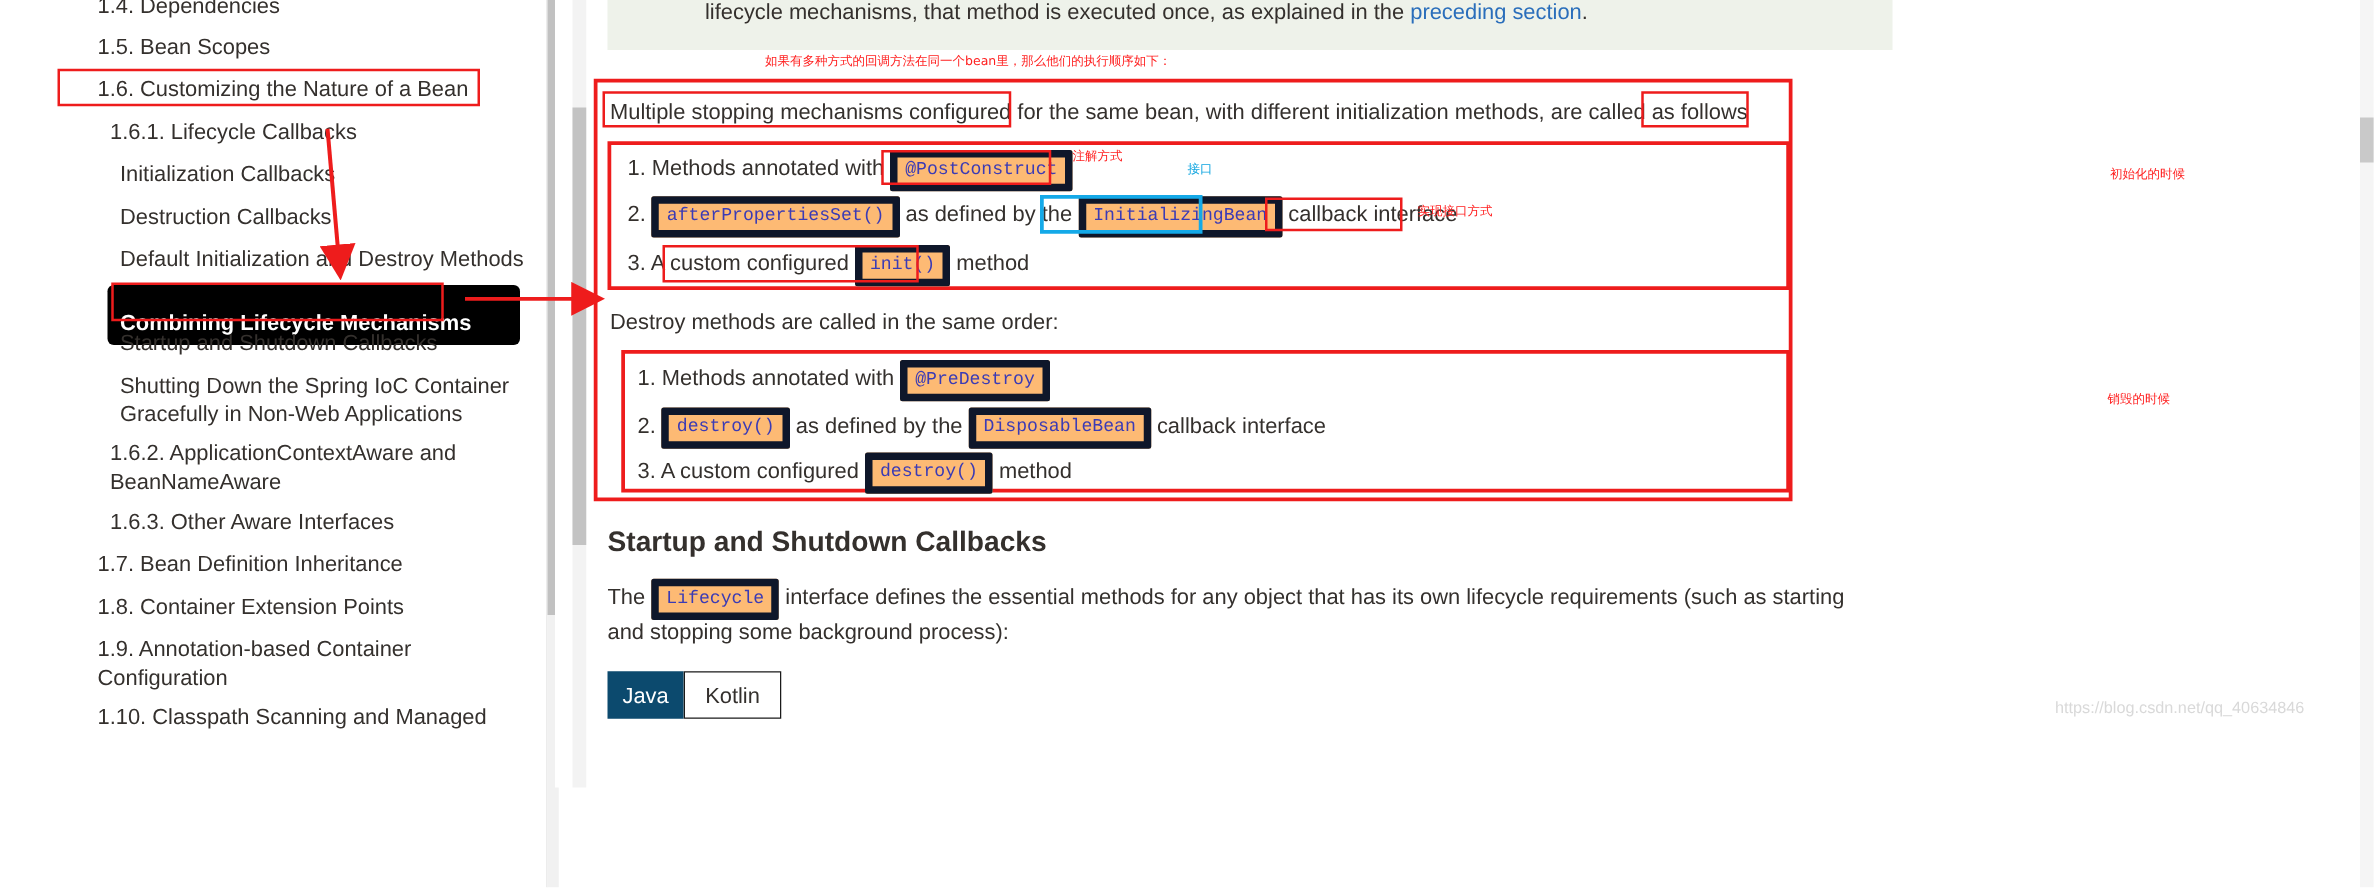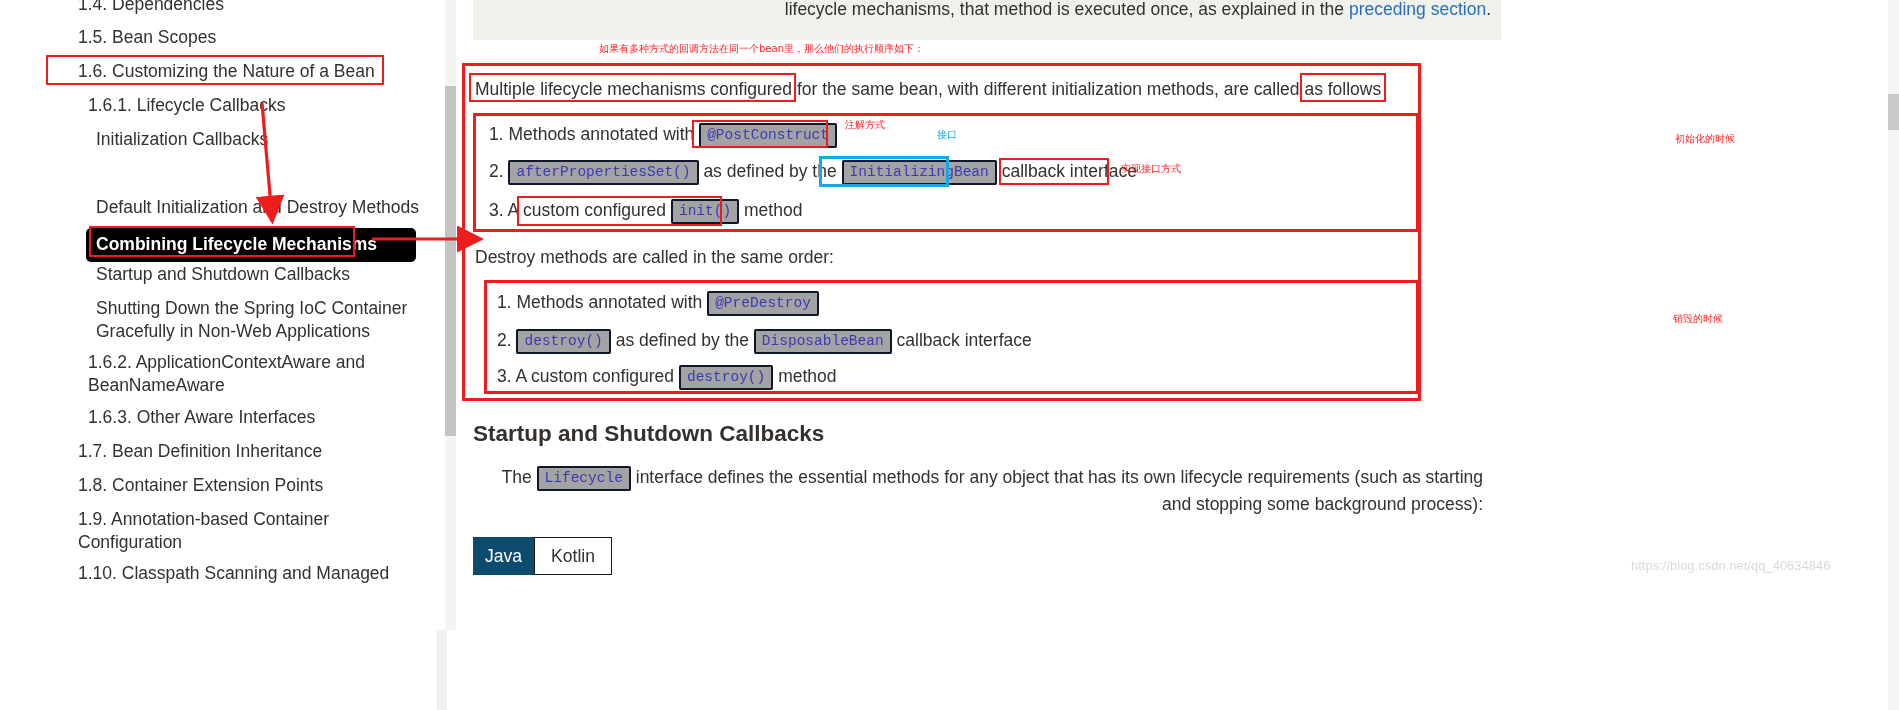--- a/index.html
+++ b/index.html
@@ -30,46 +30,45 @@
   }
   .toc-l1 { left: 78px; width: 360px; }
   .toc-l2 { left: 88px; width: 350px; }
   .toc-l3 { left: 96px; width: 340px; }
 
   .toc-active {
     background: #000000;
     color: #ffffff;
     font-weight: bold;
     border-radius: 5px;
-    padding: 5px 10px 6px 10px;
+    padding: 19px 10px 6px 10px;
     left: 86px;
     width: 330px;
   }
 
   
   #sidebar-divider {
     position:absolute; left:437px; top:0; width:1px; height:710px;
     background:#e6e6e6;
   }
   #sidebar-scrolltrack {
     position:absolute; left:438px; top:0; width:9px; height:710px;
     background:#f1f1f1;
   }
   #sidebar-scrollthumb {
     position:absolute; left:438px; top:0px; width:9px; height:492px;
     background:#c1c1c1; border-radius:0px;
   }
 
   
   #content {
-    position: absolute; left: 431px; top: 0;
+    position: absolute; left: 444px; top: 0;
     width: 1452px; height: 630px;
     background: #ffffff;
     overflow: hidden;
-    text-align: right;
   }
 
   
   #doc-scrolltrack {
     position:absolute; left:14px; top:0; width:11px; height:710px;
     background:#f3f3f3;
   }
   #doc-scrollthumb {
     position:absolute; left:14px; top:86px; width:11px; height:350px;
     background:#c3c3c3;
@@ -86,22 +85,22 @@
   }
   .link { color:#2a6ebb; }
 
   .body-text { font-size:17.5px; color:#34302d; line-height:1.5; }
 
   
   .code {
     font-family:"Liberation Mono", monospace;
     font-size:14.5px;
     color:#3b3bb5;
-    background:#a3a3a3;
-    border:2px solid #0f172a;
+    background:#fdba74;
+    border:6px solid #0f172a;
     border-radius:2px;
     padding:2px 6px 3px 6px;
     white-space:nowrap;
     position:relative;
     top:-1px;
   }
 
   
   .cn-note {
     position:absolute;
@@ -187,20 +186,23 @@
     <div class="rbox" style="left:46px; top:55px; width:338px; height:30px;"></div>
 
     <div class="toc-item toc-l2" style="top:94px;">
       <span>1.6.1. Lifecycle Callbacks</span>
     </div>
 
     <div class="toc-item toc-l3" style="top:128px;">
       <span>Initialization Callbacks</span>
     </div>
 
+    <div class="toc-item toc-l3" style="top:162px;">
+      <span>Destruction Callbacks</span>
+    </div>
 
     <div class="toc-item toc-l3" style="top:196px;">
       <span>Default Initialization and Destroy Methods</span>
     </div>
 
     <div class="toc-item toc-active" style="top:228px;">
       <span>Combining Lifecycle Mechanisms</span>
     </div>
     <div class="rbox" style="left:89px; top:226px; width:266px; height:31px;"></div>
 
@@ -249,21 +251,21 @@
     <div class="quote-box"></div>
     <div class="quote-text" style="width:940px;">
       <span>lifecycle mechanisms, that method is executed once, as explained in the </span><span class="link">preceding section</span><span>.</span>
     </div>
 
     <div class="cn-note" style="left:168px; top:42px;">如果有多种方式的回调方法在同一个bean里，那么他们的执行顺序如下：</div>
 
     <div class="rbox rbox-thick" style="left:31px; top:63px; width:959px; height:338px;"></div>
 
     <div class="body-text" style="position:absolute; left:44px; top:76px; white-space:nowrap;">
-      <span>Multiple lifecycle mechanisms configured</span><span> for the same bean, with different initialization methods, are called </span><span>as follows</span>
+      <span>Multiple stopping mechanisms configured</span><span> for the same bean, with different initialization methods, are called </span><span>as follows</span>
     </div>
     <div class="rbox" style="left:38px; top:73px; width:327px; height:29px;"></div>
     <div class="rbox" style="left:869px; top:73px; width:86px; height:29px;"></div>
 
     <div class="rbox rbox-thick" style="left:42px; top:113px; width:946px; height:119px;"></div>
 
     <div class="li-row" style="left:58px; top:124px;">
       <span class="li-num">1.</span>
       <span>Methods annotated with </span>
       <span class="code">@PostConstruct</span>

